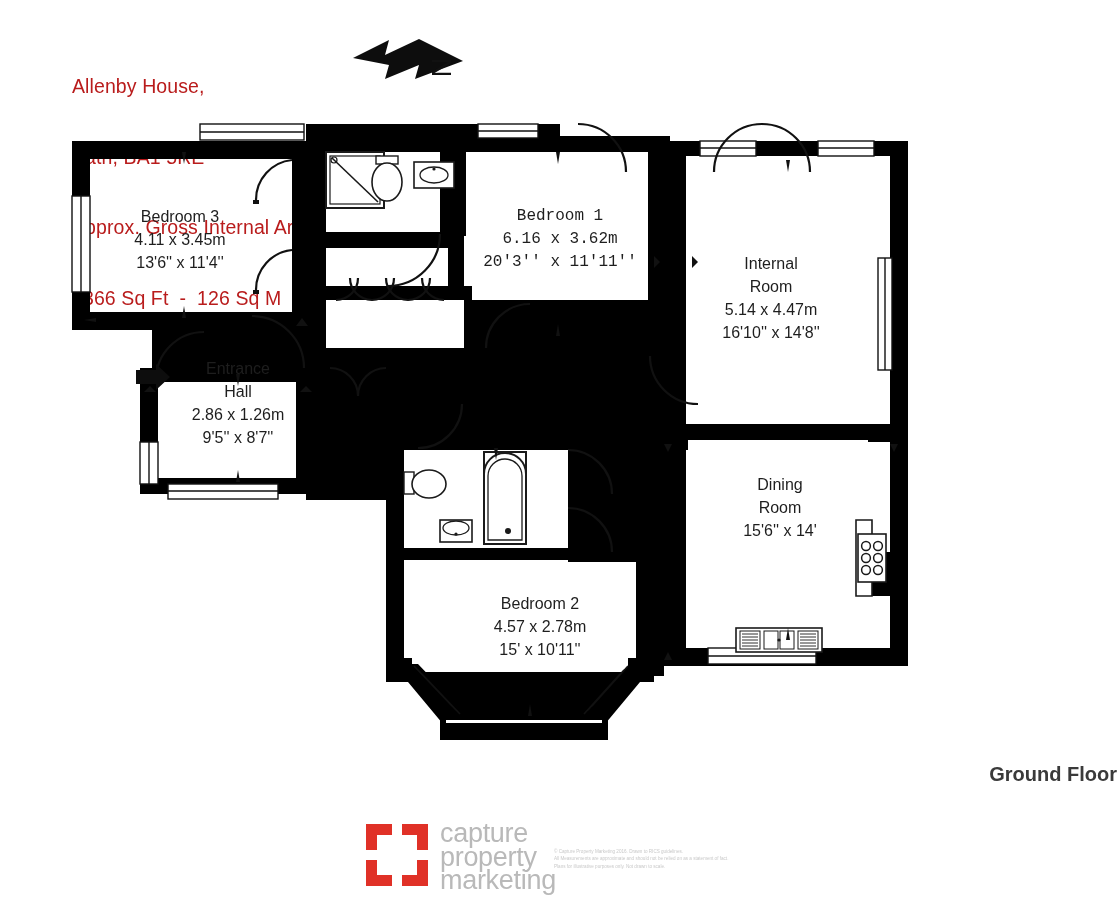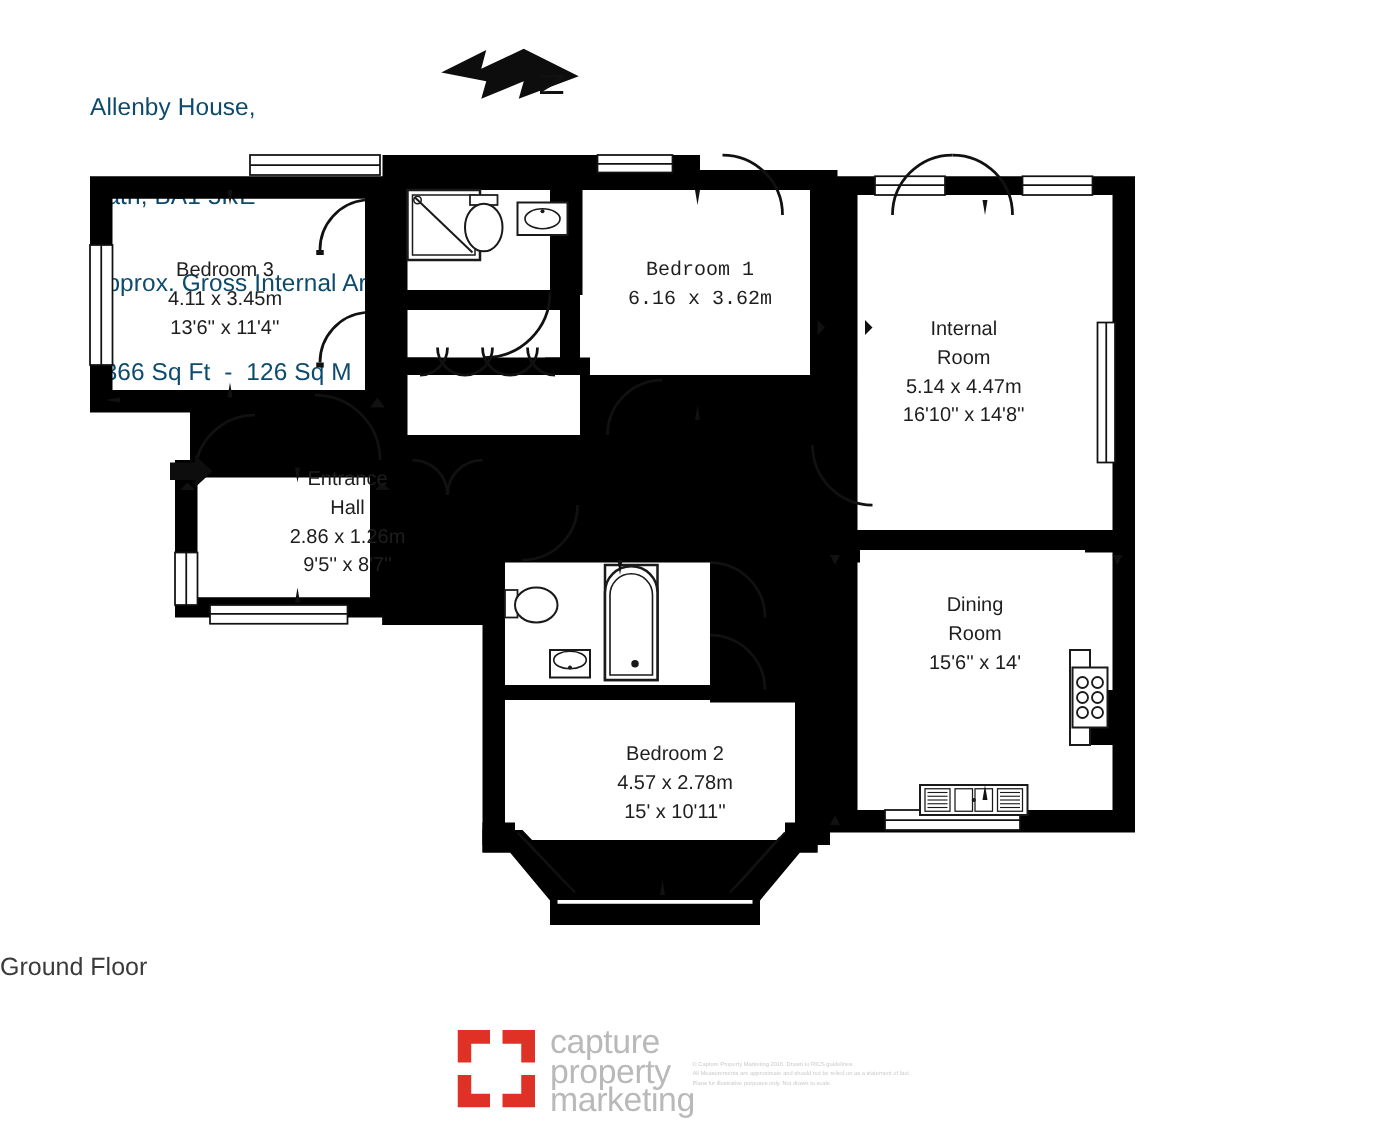--- a/index.html
+++ b/index.html
@@ -10,21 +10,21 @@
     color:#2b2b2b;
     position:relative;
     overflow:hidden;
   }
   #page{position:absolute;left:0;top:0;width:1117px;height:913px;}
 
   
   .hdr{
     position:absolute;left:72px;top:28px;
     font-size:19.5px;line-height:23.5px;
-    color:#0c4a6e;white-space:pre;
+    color:#b91c1c;white-space:pre;
     letter-spacing:.1px;
   }
   .hdr div{white-space:pre;}
 
   
   .north{position:absolute;left:345px;top:32px;width:130px;height:60px;}
   .north .nletter{
     position:absolute;left:86px;top:20px;
     font-size:27px;font-weight:400;color:#111;
     transform:rotate(90deg);transform-origin:50% 50%;
@@ -37,21 +37,21 @@
   .room{
     position:absolute;text-align:center;
     font-size:16px;line-height:23px;
     color:#1e1e1e;white-space:nowrap;
   }
   .room .ln{display:block;white-space:nowrap;}
 
   
   .floorcap{
     position:absolute;left:0;top:763px;width:1117px;
-    text-align:left;font-size:20px;color:#3a3a3a;
+    text-align:right;font-size:20px;color:#3a3a3a;font-weight:bold;
   }
   .floorcap span{display:inline-block;}
 
   
   .footer{position:absolute;left:366px;top:818px;width:700px;height:80px;}
   .logo-mark{position:absolute;left:0;top:6px;width:62px;height:62px;}
   .logo-word{
     position:absolute;left:74px;top:4px;
     font-size:27px;line-height:23.5px;
     color:#b9b9b9;font-weight:400;letter-spacing:-.3px;
@@ -308,30 +308,31 @@
 
   <div class="room" style="left:68px;top:205px;width:224px;">
     <span class="ln">Bedroom 3</span>
     <span class="ln">4.11 x 3.45m</span>
     <span class="ln">13'6'' x 11'4''</span>
   </div>
 
   <div class="room" style="left:452px;top:205px;width:216px;font-family:Liberation Mono, monospace;">
     <span class="ln">Bedroom 1</span>
     <span class="ln">6.16 x 3.62m</span>
+    <span class="ln">20'3'' x 11'11''</span>
   </div>
 
   <div class="room" style="left:666px;top:252px;width:210px;">
     <span class="ln">Internal</span>
     <span class="ln">Room</span>
     <span class="ln">5.14 x 4.47m</span>
     <span class="ln">16'10'' x 14'8''</span>
   </div>
 
-  <div class="room" style="left:158px;top:372px;width:160px;padding-left:40px;">
+  <div class="room" style="left:158px;top:357px;width:160px;">
     <span class="ln">Entrance</span>
     <span class="ln">Hall</span>
     <span class="ln">2.86 x 1.26m</span>
     <span class="ln">9'5'' x 8'7''</span>
   </div>
 
   <div class="room" style="left:680px;top:473px;width:200px;">
     <span class="ln">Dining</span>
     <span class="ln">Room</span>
     <span class="ln">15'6'' x 14'</span>

